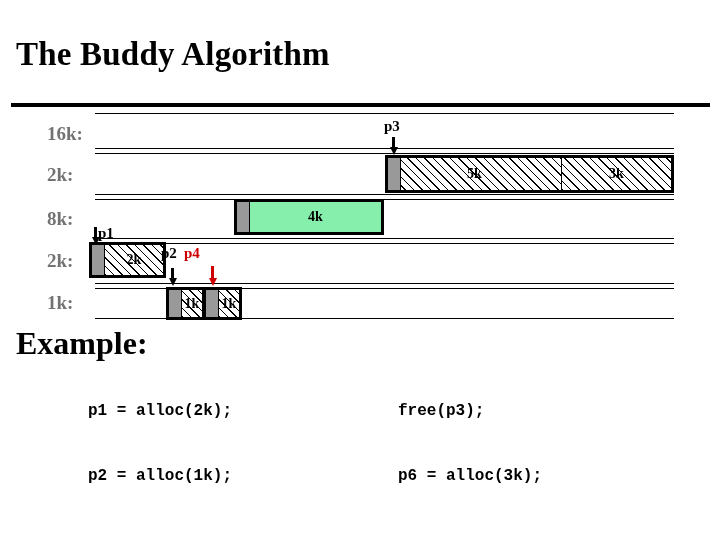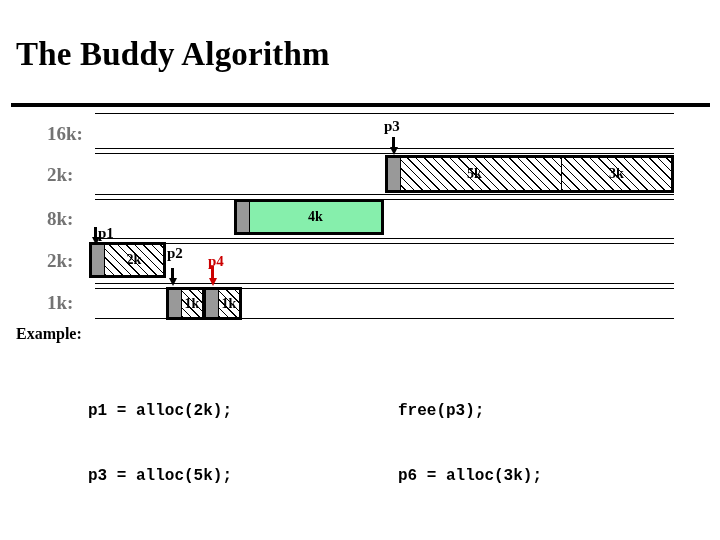--- a/index.html
+++ b/index.html
@@ -151,21 +151,21 @@
     border-top: 8px solid #000000;
   }
   .arrow.red { background: #cc0000; }
   .arrow.red::after { border-top-color: #cc0000; }
 
   
   #example-title {
     position: absolute;
     left: 16px;
     top: 325px;
-    font-size: 16px;
+    font-size: 32px;
     font-family: "Liberation Serif", "DejaVu Serif", serif;
     color: #000000;
   }
   .code-col {
     position: absolute;
     font-family: "Liberation Mono", "DejaVu Sans Mono", monospace;
     font-size: 16px;
     line-height: 21.5px;
     color: #000000;
     white-space: pre;
@@ -227,24 +227,24 @@
       </div>
     </div>
 
     <div class="block" style="left:89px; top:242px; width:77px; height:36px;">
       <div class="handle"></div>
       <div class="body hatched">
         <span class="blk-text">2k</span>
       </div>
     </div>
 
-    <div class="ptr-label" style="left:167px; top:245px;">p2</div>
+    <div class="ptr-label" style="left:161px; top:245px;">p2</div>
     <div class="arrow" style="left:171px; top:268px; height:11px;"></div>
 
-    <div class="ptr-label red" style="left:208px; top:245px;margin-top:8px;">p4</div>
+    <div class="ptr-label red" style="left:184px; top:245px;">p4</div>
     <div class="arrow red" style="left:211px; top:266px; height:13px;"></div>
 
     <div class="block" style="left:166px; top:287px; width:39px; height:33px;">
       <div class="handle"></div>
       <div class="body hatched">
         <span class="blk-text">1k</span>
       </div>
     </div>
 
     <div class="block" style="left:203px; top:287px; width:39px; height:33px;">
@@ -253,20 +253,21 @@
         <span class="blk-text">1k</span>
       </div>
     </div>
 
   </div>
 
   <div id="example-title">Example:</div>
 
   <div id="code-left" class="code-col">
     <div class="code-line">p1 = alloc(2k);</div>
+    <div class="code-line">p2 = alloc(1k);</div>
     <div class="code-line">p3 = alloc(5k);</div>
     
     
     
     
   </div>
 
   <div id="code-right" class="code-col">
     <div class="code-line">free(p3);</div>
     <div class="code-line">p6 = alloc(3k);</div>

